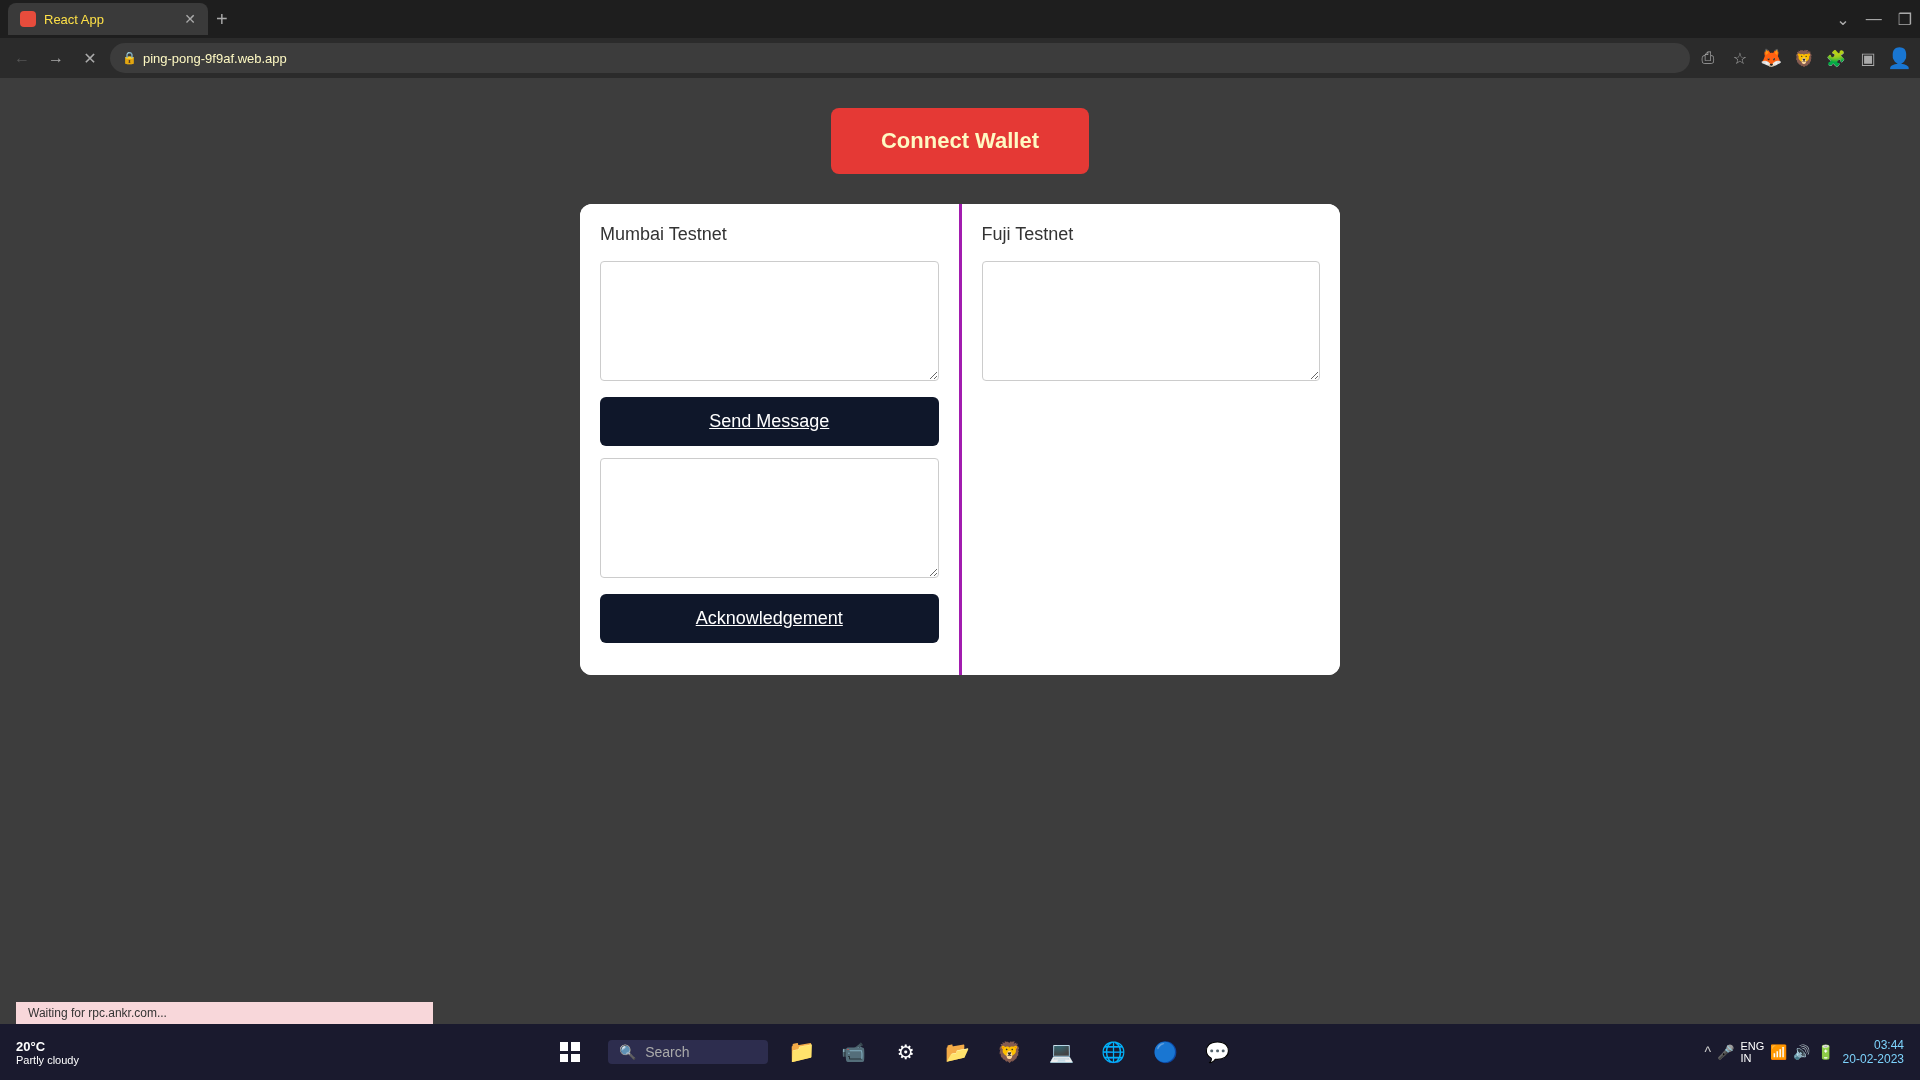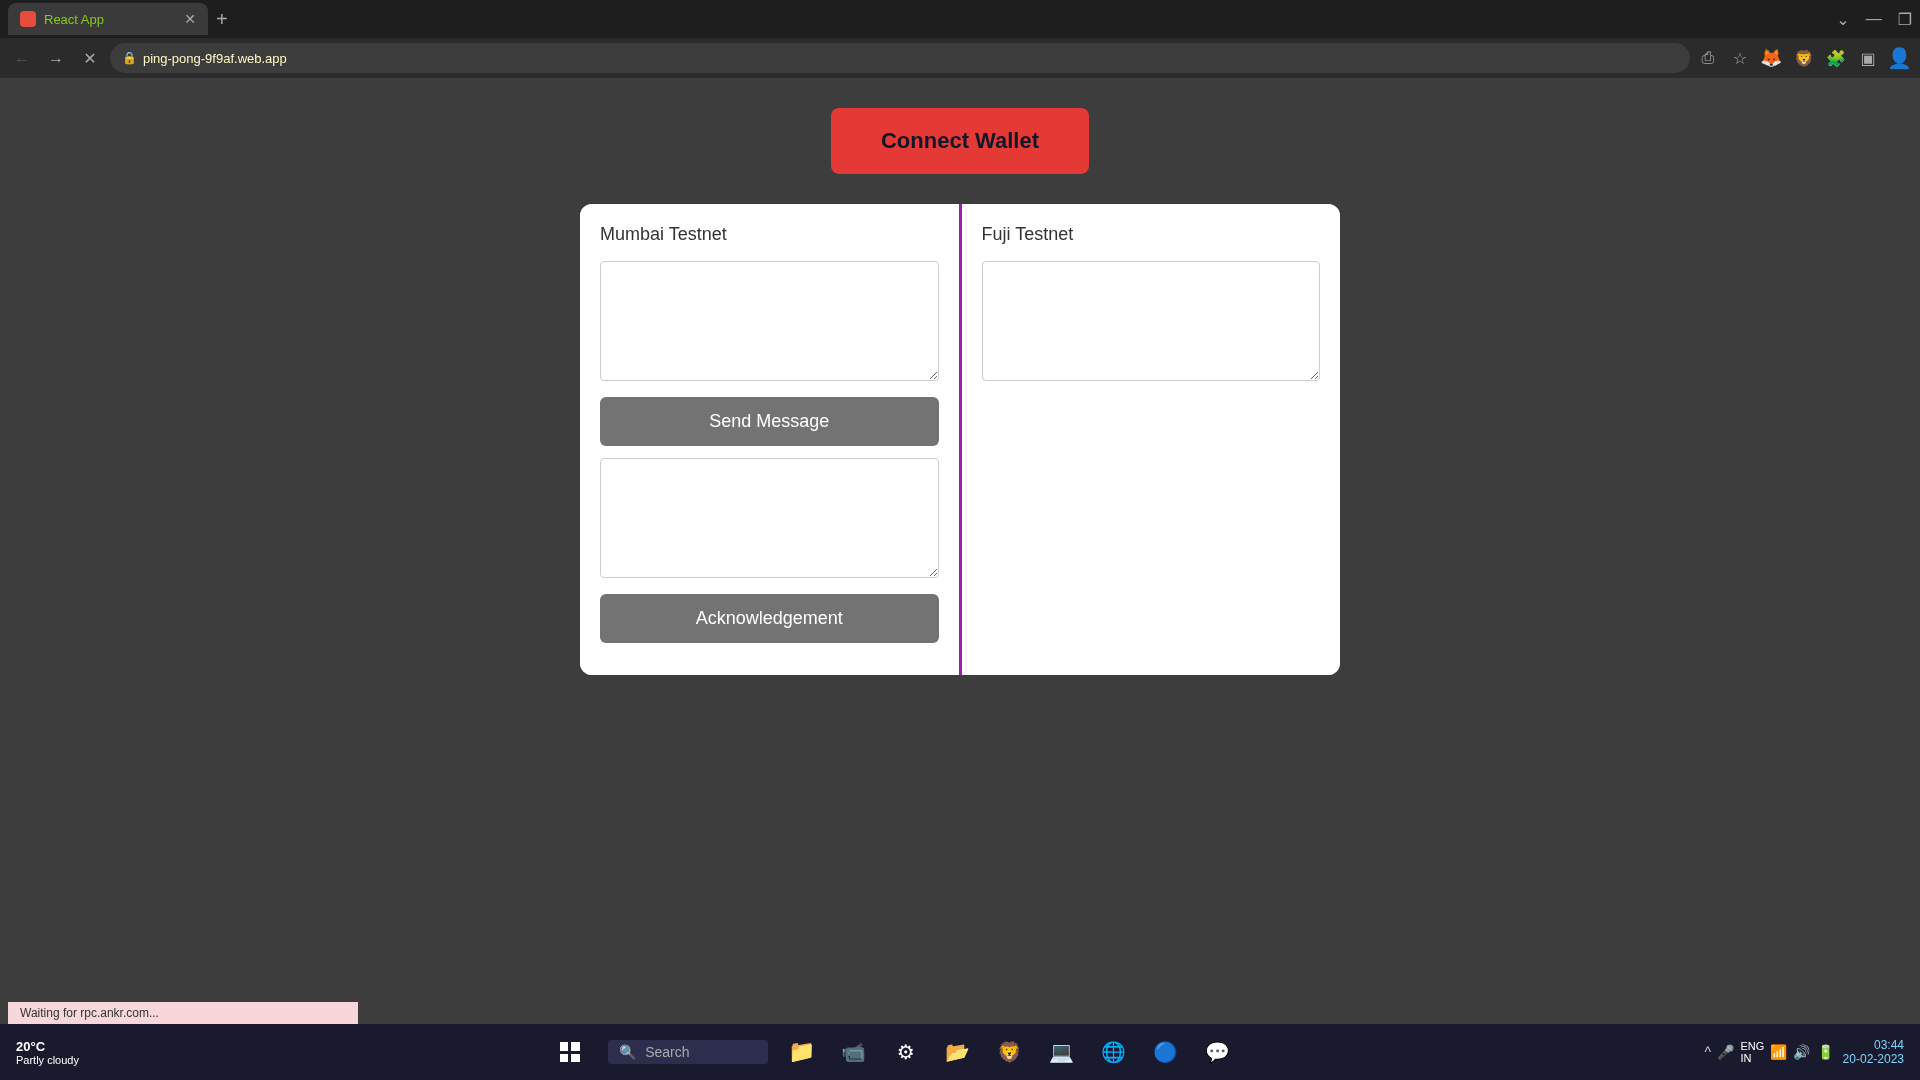--- a/index.html
+++ b/index.html
@@ -40,21 +40,21 @@
     }
 
     .tab-favicon {
       width: 16px;
       height: 16px;
       background: #e74c3c;
       border-radius: 50%;
     }
 
     .tab-title {
-      color: #84cc16;
+      color: #fde047;
       font-size: 13px;
       flex: 1;
     }
 
     .tab-close {
       color: #aaa;
       cursor: pointer;
       font-size: 14px;
     }
 
@@ -140,21 +140,21 @@
       background: #3d3d3d;
       display: flex;
       flex-direction: column;
       align-items: center;
       padding-top: 30px;
       overflow: hidden;
     }
 
     .connect-wallet-btn {
       background: #e53935;
-      color: #0f172a;
+      color: #fef9c3;
       border: none;
       border-radius: 8px;
       padding: 20px 50px;
       font-size: 22px;
       font-weight: bold;
       cursor: pointer;
       margin-bottom: 30px;
     }
 
     .cards-container {
@@ -190,50 +190,51 @@
       border-radius: 4px;
       resize: both;
       padding: 8px;
       font-size: 14px;
       outline: none;
       margin-bottom: 12px;
     }
 
     .green-btn {
       width: 100%;
-      background: #737373;
+      background: #0f172a;
       color: white;
       border: none;
       border-radius: 6px;
       padding: 14px;
       font-size: 18px;
       cursor: pointer;
       font-weight: 500;
       margin-bottom: 12px;
+      text-decoration: underline;
     }
 
     
     .taskbar {
       height: 56px;
       background: #1a1a2e;
       display: flex;
       align-items: center;
       flex-shrink: 0;
       position: relative;
     }
 
     .status-bar {
       position: absolute;
       bottom: 56px;
-      left: 8px;
+      left: 16px;
       background: #f8d7da;
       padding: 4px 12px;
       font-size: 12px;
       color: #333;
-      width: 350px;
+      width: 417px;
     }
 
     .taskbar-left {
       display: flex;
       align-items: flex-end;
       gap: 4px;
       padding: 0 8px;
     }
 
     .weather-widget {

